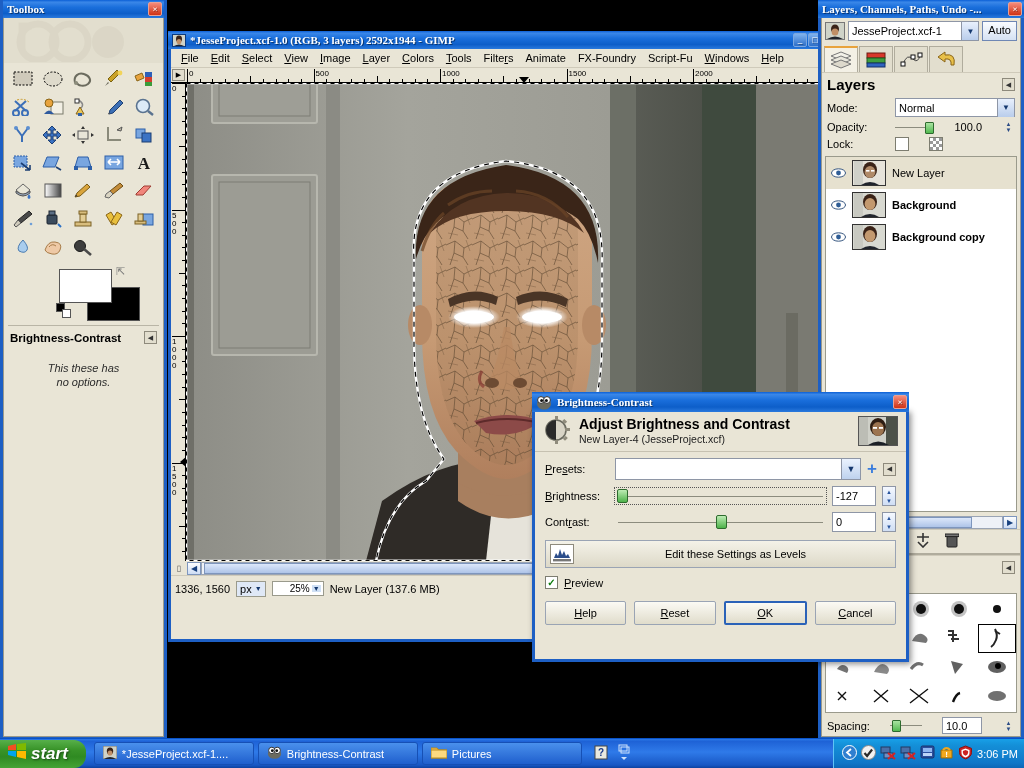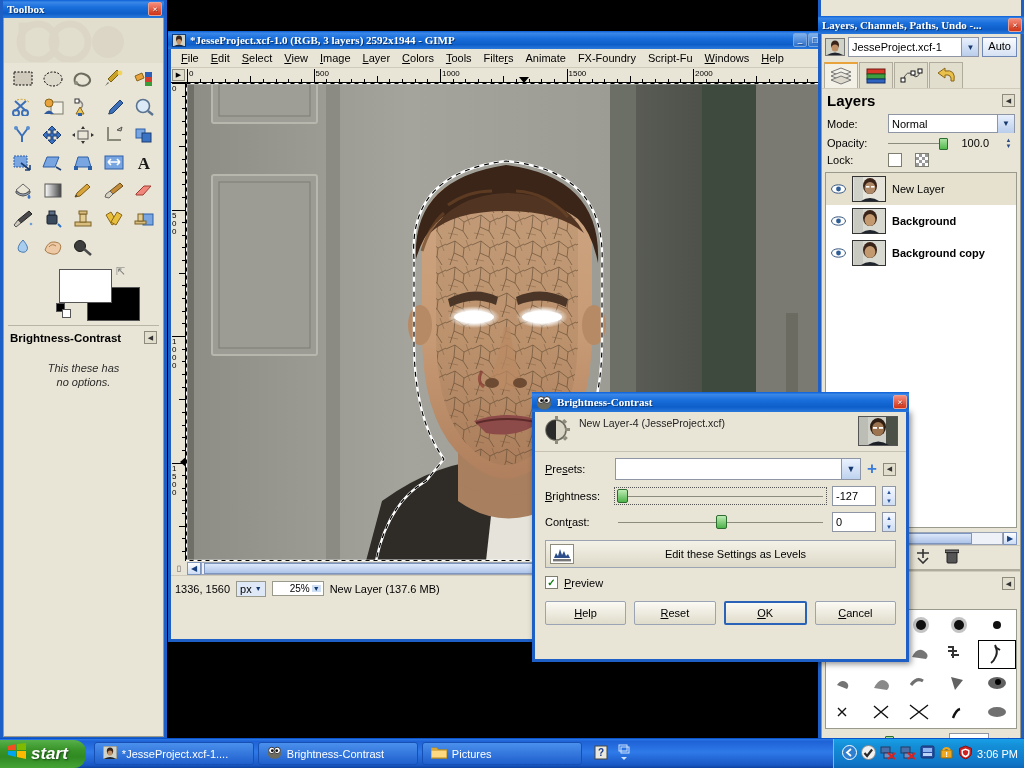--- a/index.html
+++ b/index.html
@@ -78,41 +78,41 @@
   .scroll-trough { flex:1; height:13px; background:#eef1f7; border:1px solid #9aa4b4; position:relative;}
   .scroll-thumb { position:absolute; left:0; top:0; height:100%;
                   background:linear-gradient(to bottom,#dce7fa,#aec4e8); border:1px solid #7e96bd; }
   .sq-btn { width:14px;height:13px;border:1px solid #7e96bd;
             background:linear-gradient(to bottom,#fdfeff,#cddcf4);
             display:flex;align-items:center;justify-content:center;font-size:8px;color:#17407e;}
 
   
   #dock { position:absolute; left:818px; top:0; width:206px; height:740px;
           background:#e9e5d6; border:3px solid #1d5fc4; border-top:none; }
-  #dock .xp-title { margin-left:-3px; margin-top:16px; width:206px; }
+  #dock .xp-title { margin-left:-3px; margin-top:0px; width:206px; }
   .dock-body { height:calc(100% - 18px); display:flex; flex-direction:column;
                border:1px solid #9a9a8c; border-top:none; }
   .img-sel { display:flex; align-items:center; gap:3px; padding:3px; }
   .img-sel .thumb { width:20px;height:18px;border:1px solid #777; overflow:hidden;}
   .combo { flex:1; display:flex; align-items:center; border:1px solid #8e96a6; background:#fff;
            height:20px; padding-left:3px; font-size:11px;}
   .combo .arrow { margin-left:auto; width:17px; height:18px;
                   background:linear-gradient(to bottom,#e8f0fd,#b9cdeb);
                   border-left:1px solid #8e96a6; display:flex;align-items:center;justify-content:center;
                   font-size:8px;color:#15386e;}
   .auto-btn { border:1px solid #6f87b4; background:linear-gradient(to bottom,#fafcff,#d5e1f3);
               padding:2px 5px; font-size:11px; height:20px;}
   .tabbar { display:flex; gap:1px; padding:2px 2px 0 2px; background:#e9e5d6; }
   .tabi { width:34px; height:26px; border:1px solid #b0ac9d; border-bottom:none;
           background:#e2dece; display:flex; align-items:center; justify-content:center;}
   .tabi.active { background:#f3f0e5; border-top:2px solid #e8a33d; }
   .panel-hdr { display:flex; align-items:center; padding:3px 5px; background:#e9e5d6;
                border-top:1px solid #cfcaba;}
   .panel-hdr b { flex:1; font-size:15px; }
-  .row { display:flex; align-items:center; gap:13px; padding:2px 5px; font-size:11px; }
+  .row { display:flex; align-items:center; gap:20px; padding:2px 5px; font-size:11px; }
   .row .lbl { width:48px; }
   .slider { flex:1; height:11px; position:relative; }
   .slider .track { position:absolute; top:5px; left:0; right:0; height:1px; background:#8c8c7e; }
   .slider .knob { position:absolute; top:0; width:9px; height:12px; border:1px solid #2e6b2e;
                   background:linear-gradient(to bottom,#a9e3a1,#52b94f); border-radius:1px;}
   .spin { width:13px; display:flex; flex-direction:column; }
   .spin i { font-size:6px; color:#2a4b86; line-height:6px; text-align:center; font-style:normal;}
   .lockbox { width:14px;height:14px;border:1px solid #7d7d70;background:#fff;}
   .checker { width:14px;height:14px;border:1px solid #7d7d70;
              background-image:linear-gradient(45deg,#999 25%,transparent 25%,transparent 75%,#999 75%),
@@ -1066,20 +1066,21 @@
           <g fill="#8f8b7c">
               <rect x="12" y="0" width="3" height="4"></rect>
               <rect x="12" y="24" width="3" height="4"></rect>
               <rect x="22" y="12" width="5" height="3"></rect>
               <rect x="20" y="4" width="4" height="3" transform="rotate(45 22 5)"></rect>
               <rect x="20" y="21" width="4" height="3" transform="rotate(-45 22 22)"></rect>
             </g>
         </svg>
       </span>
       <span class="txt">
+        <h3>Adjust Brightness and Contrast</h3>
         <p>New Layer-4 (JesseProject.xcf)</p>
       </span>
       <span class="prev">
         <svg width="38" height="28" viewBox="0 0 38 28">
             <rect width="38" height="28" fill="#cfd0c8"></rect>
             <rect x="0" y="0" width="9" height="28" fill="#bcbdb5"></rect>
             <rect x="27" y="0" width="11" height="28" fill="#4c5148"></rect>
             <ellipse cx="19" cy="10" rx="8" ry="9" fill="#2e1d12"></ellipse>
             <ellipse cx="19" cy="12" rx="6" ry="7" fill="#9c7450"></ellipse>
             <rect x="14" y="10" width="4" height="1.8" fill="#fff"></rect>

